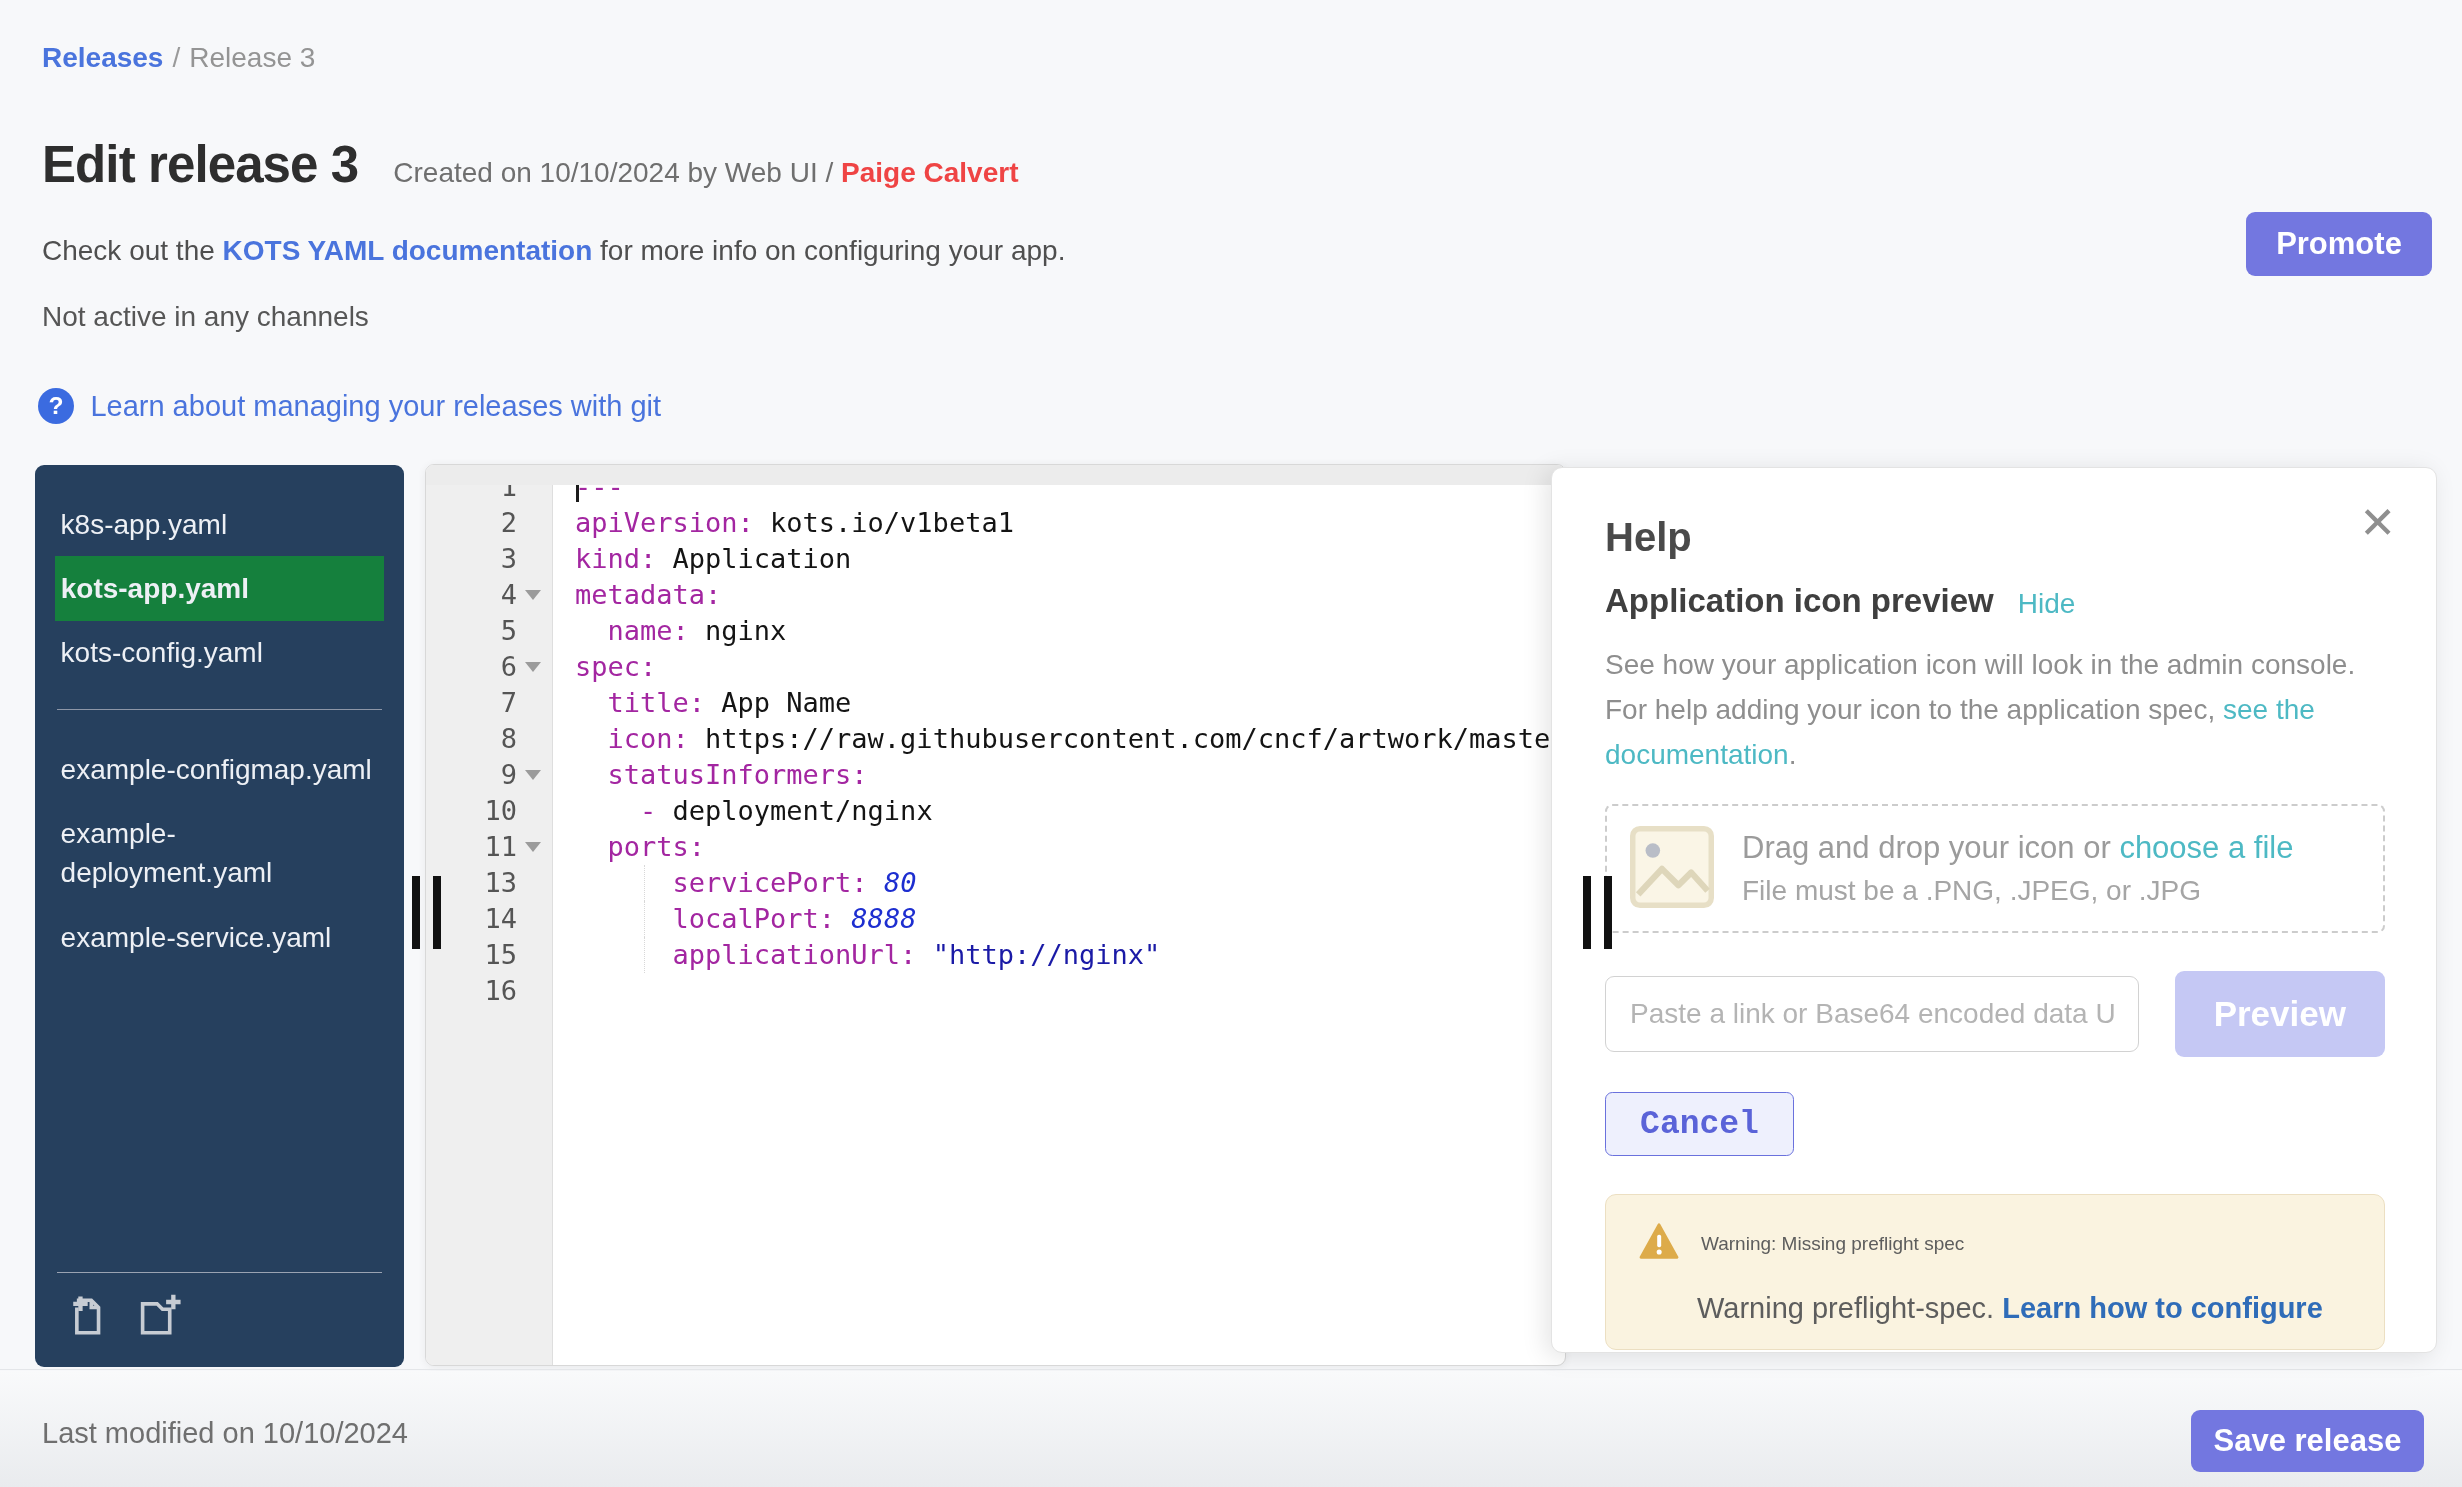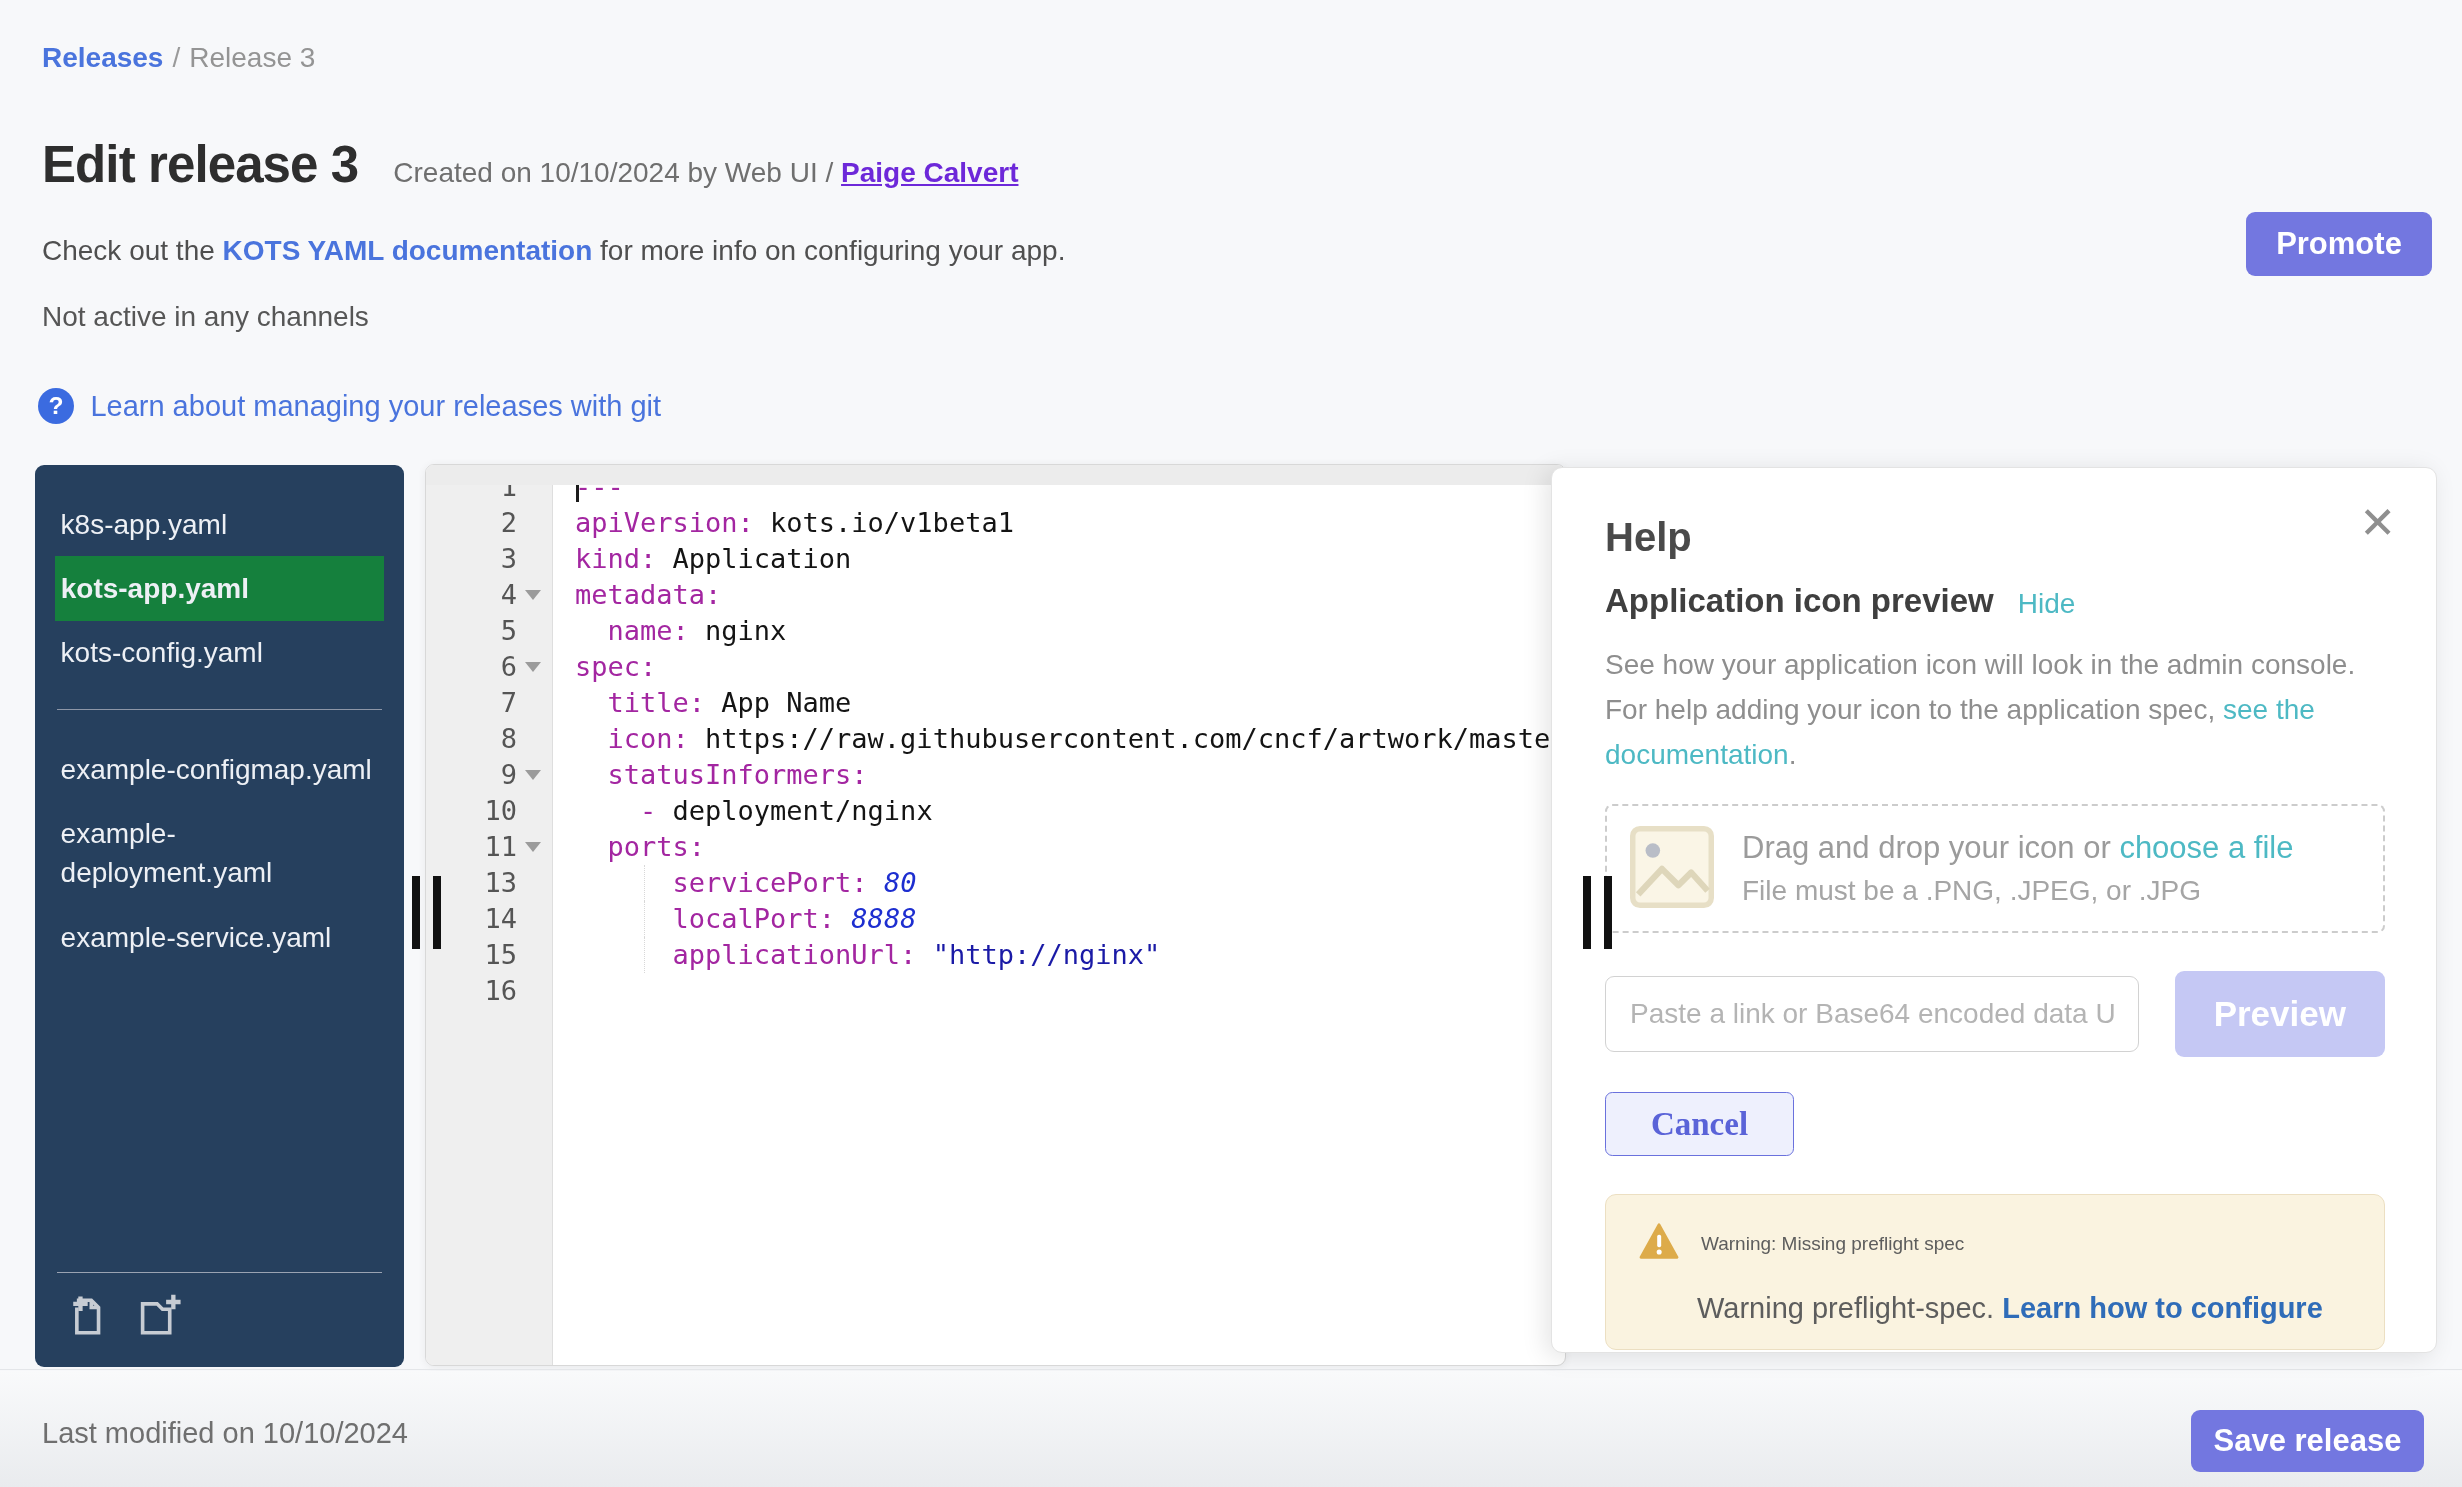--- a/index.html
+++ b/index.html
@@ -15,21 +15,21 @@
 
   
   .breadcrumb { position:absolute; left:42px; top:42px; font-size:28px; }
   .breadcrumb .bc-link { color:#4a74dd; font-weight:600; }
   .breadcrumb .bc-sep { color:#9a9a9a; margin:0 9px; }
   .breadcrumb .bc-cur { color:#949494; }
 
   .title-row { position:absolute; left:42px; top:135px; display:flex; align-items:baseline; gap:35px; }
   .page-title { font-size:51px; font-weight:700; color:#2e2e2e; letter-spacing:-0.9px; }
   .subtitle { font-size:28px; color:#6f6f6f; }
-  .subtitle .sub-link { color:#6d28d9; font-weight:600;text-decoration:underline; }
+  .subtitle .sub-link { color:#ef4444; font-weight:600; }
 
   .doc-line { position:absolute; left:42px; top:235px; font-size:28px; color:#4f4f4f; }
   .doc-line .doc-link { color:#4a74dd; font-weight:600; }
   .channel-status { position:absolute; left:42px; top:301px; font-size:28px; color:#565656; }
 
   .promote-btn {
     position:absolute; right:30px; top:212px; width:186px; height:64px;
     background:#7377e0; border:none; border-radius:9px;
     color:#fff; font-size:31px; font-weight:700; font-family:inherit; cursor:pointer;
   }
@@ -114,21 +114,21 @@
     font-size:28px; padding:0 24px; color:#444; font-family:inherit; outline:none;
   }
   .url-input::placeholder { color:#b4b4b4; }
   .preview-btn {
     width:211px; height:86px; background:#c5c8f4; border:none; border-radius:9px;
     color:#fff; font-size:35px; font-weight:700; font-family:inherit; cursor:default;
   }
   .cancel-btn {
     margin-top:35px; width:189px; height:64px; background:#eef0fd;
     border:1.8px solid #6a71dd; border-radius:7.3px;
-    color:#5a63d8; font-size:33px; font-weight:700; font-family:Liberation Serif, serif; cursor:pointer;
+    color:#5a63d8; font-size:33px; font-weight:700; font-family:Liberation Mono, monospace; cursor:pointer;
   }
 
   .warning-box {
     margin-top:38px; background:#faf3e0; border:0.9px solid #ecdfc2; border-radius:11px;
     padding:27px 33px 24px 33px;
   }
   .warn-line1 { display:flex; align-items:center; gap:22px; font-size:19px; color:#5d5d5d; }
   .warn-line2 { margin-top:27px; padding-left:58px; font-size:29px; color:#5d5d5d; }
   .warn-link { color:#2f6cb8; font-weight:700; }
 

